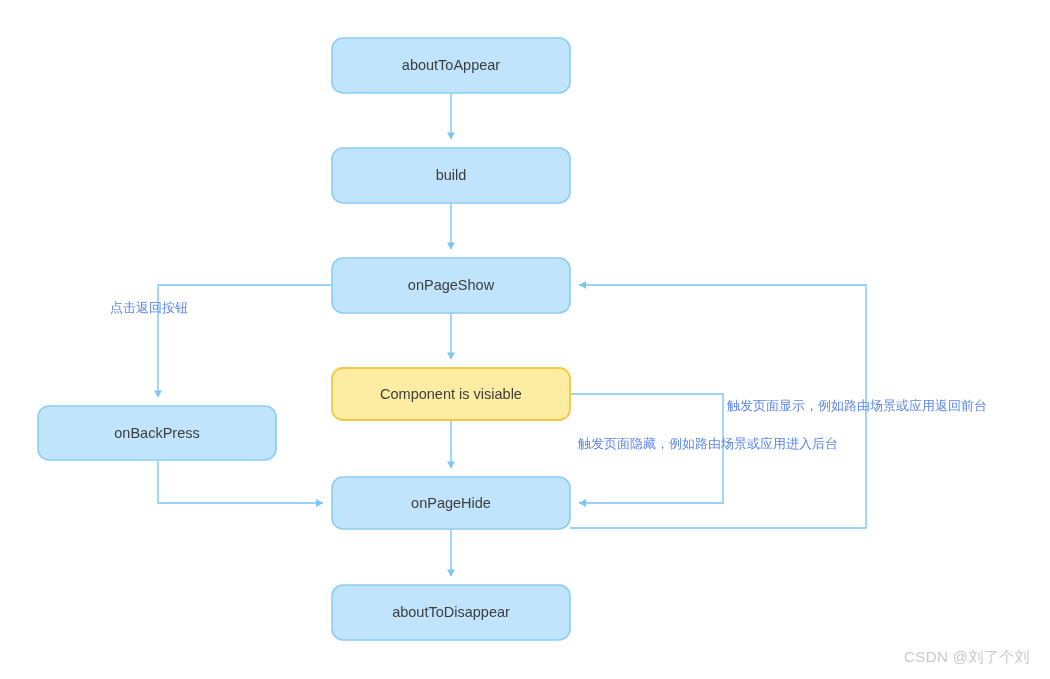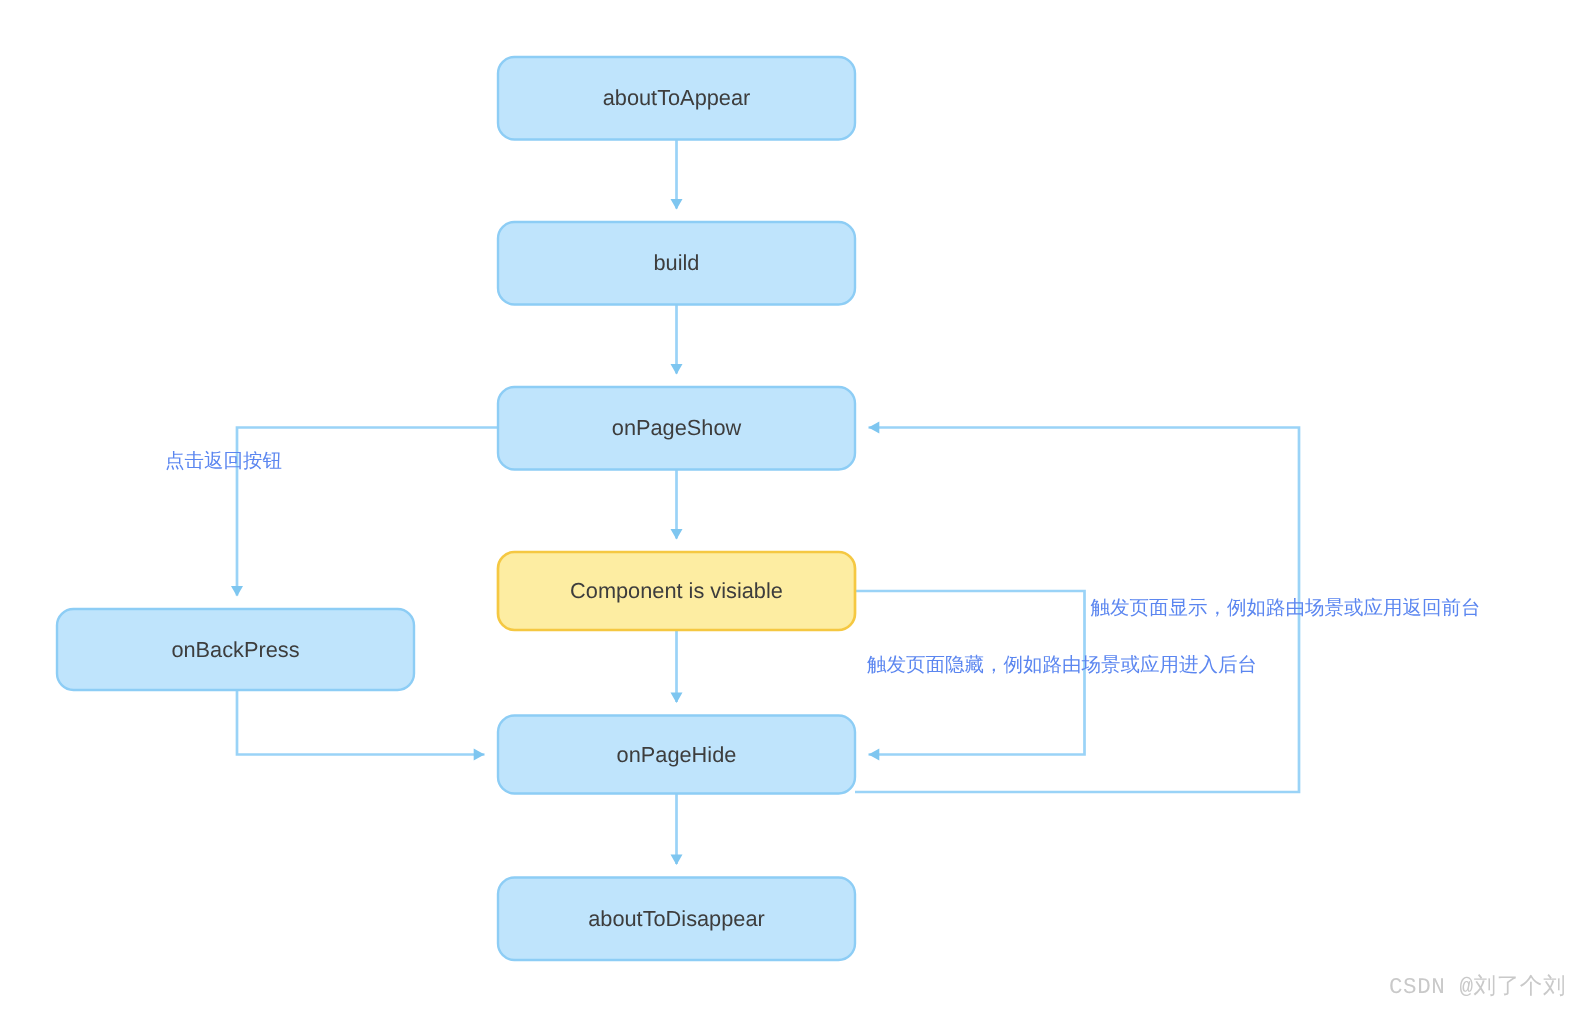--- a/index.html
+++ b/index.html
@@ -50,23 +50,23 @@
   }
   .edge-label {
     font-family: "DejaVu Sans", "Liberation Sans", sans-serif;
     font-size: 13px;
     fill: #5b86f0;
     dominant-baseline: middle;
   }
   .edge-label.anchor-start { text-anchor: start; }
   .watermark {
     position: absolute;
-    right: 6px;
+    right: 20px;
     bottom: 12px;
-    font-family: Liberation Mono, monospace;
+    font-family: Liberation Sans, sans-serif;
     font-size: 15px;
     color: #c9c9c9;
     letter-spacing: 0.4px;
     white-space: nowrap;
   }
 </style>
 </head>
 <body>
 
 <div id="diagram-root">

